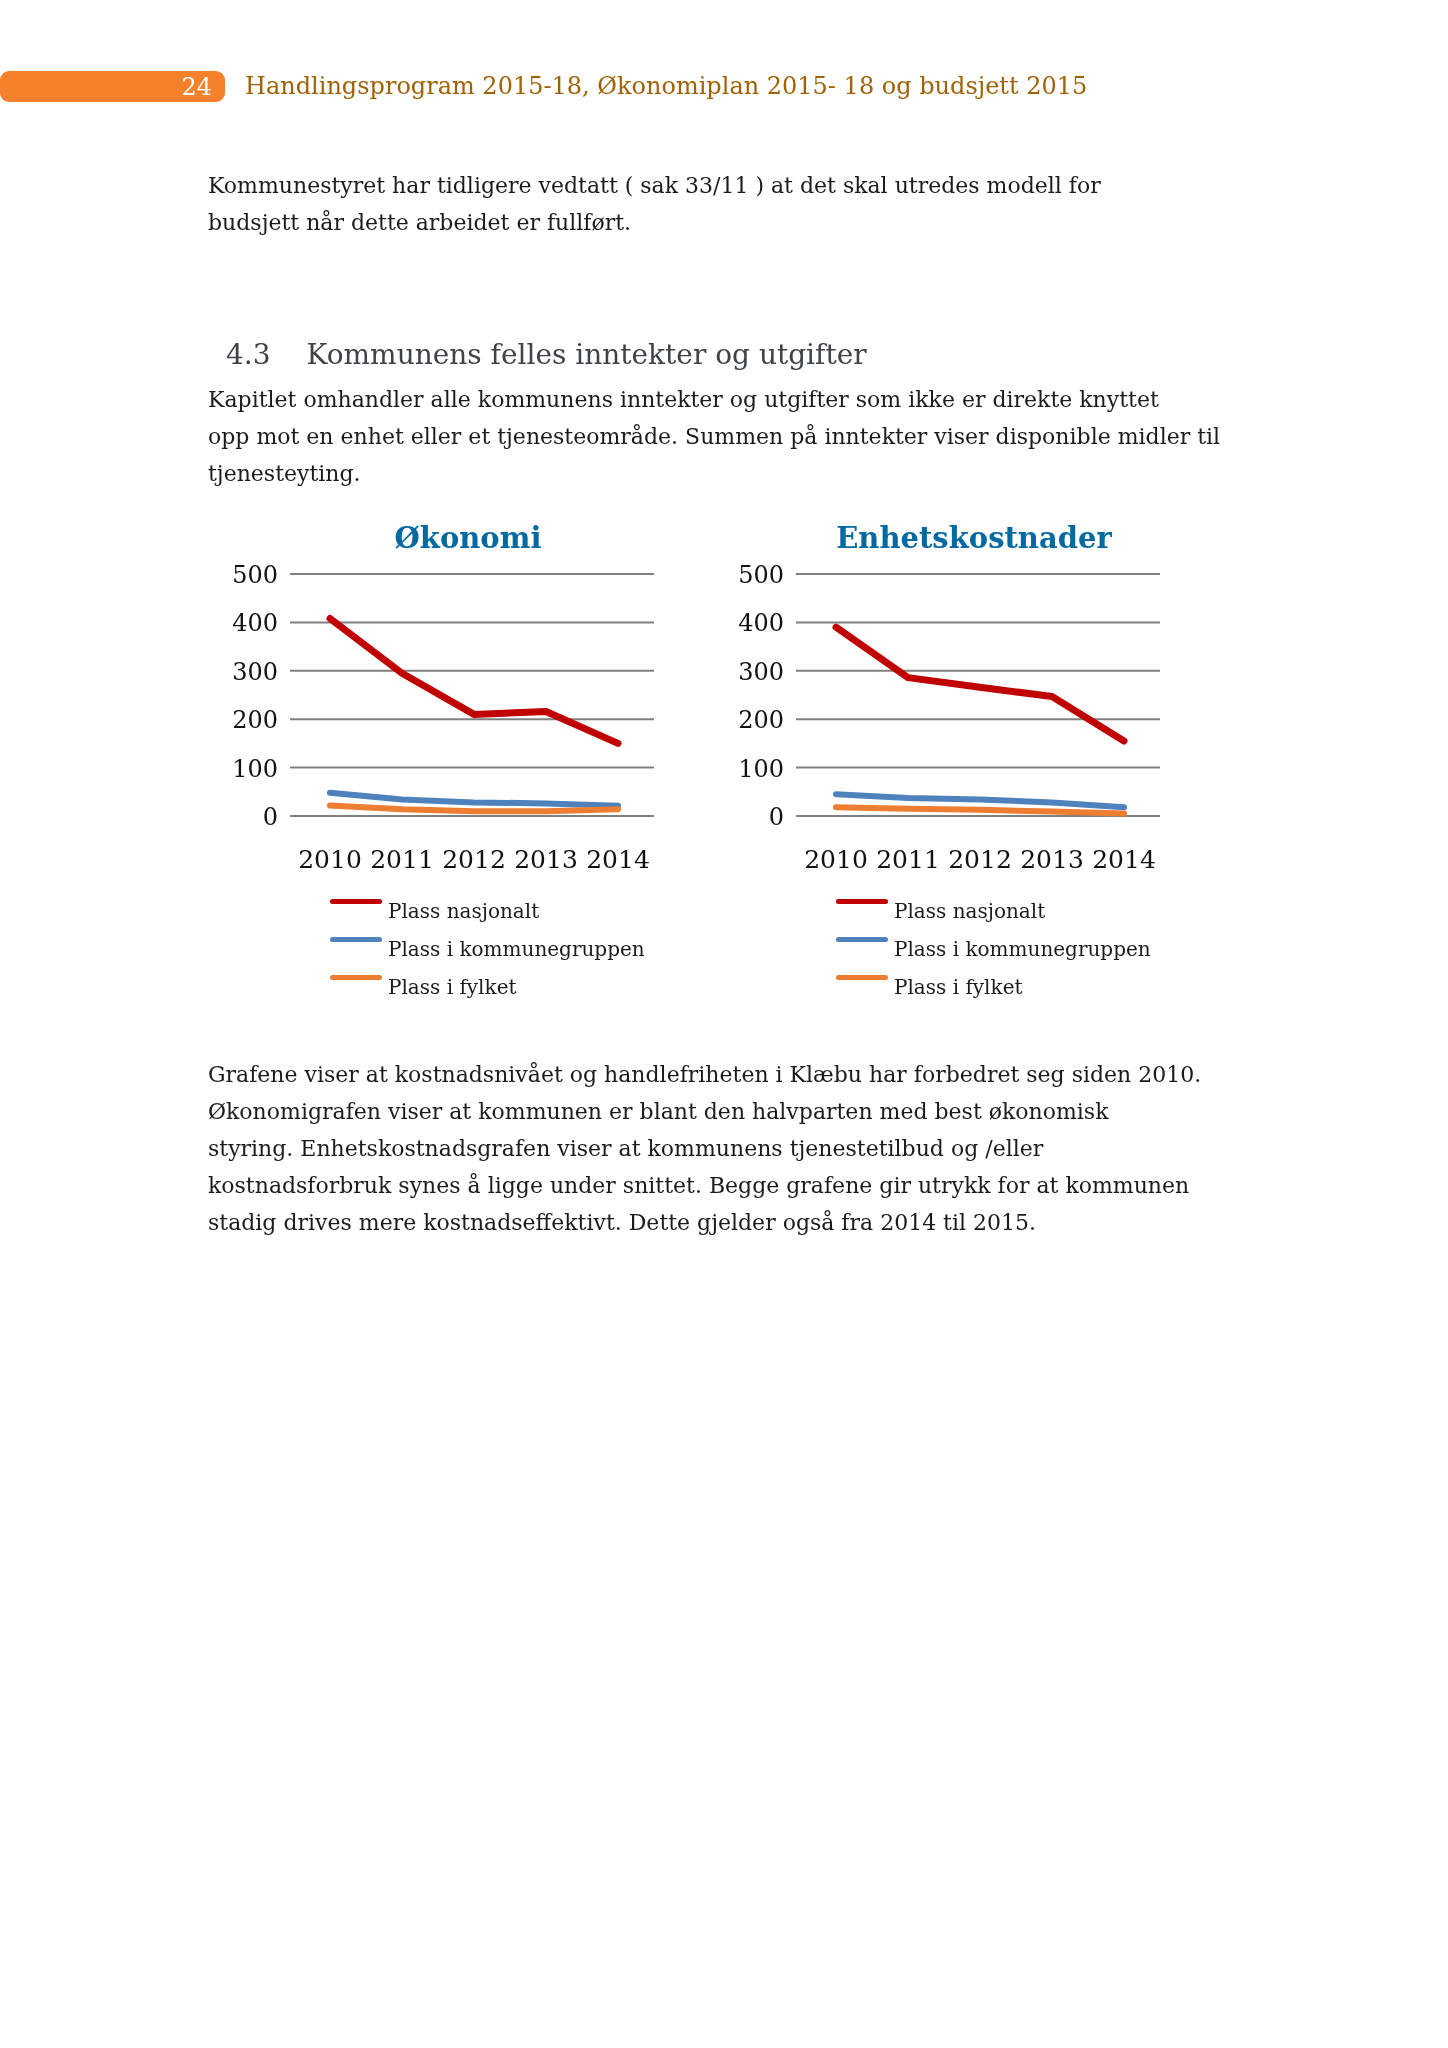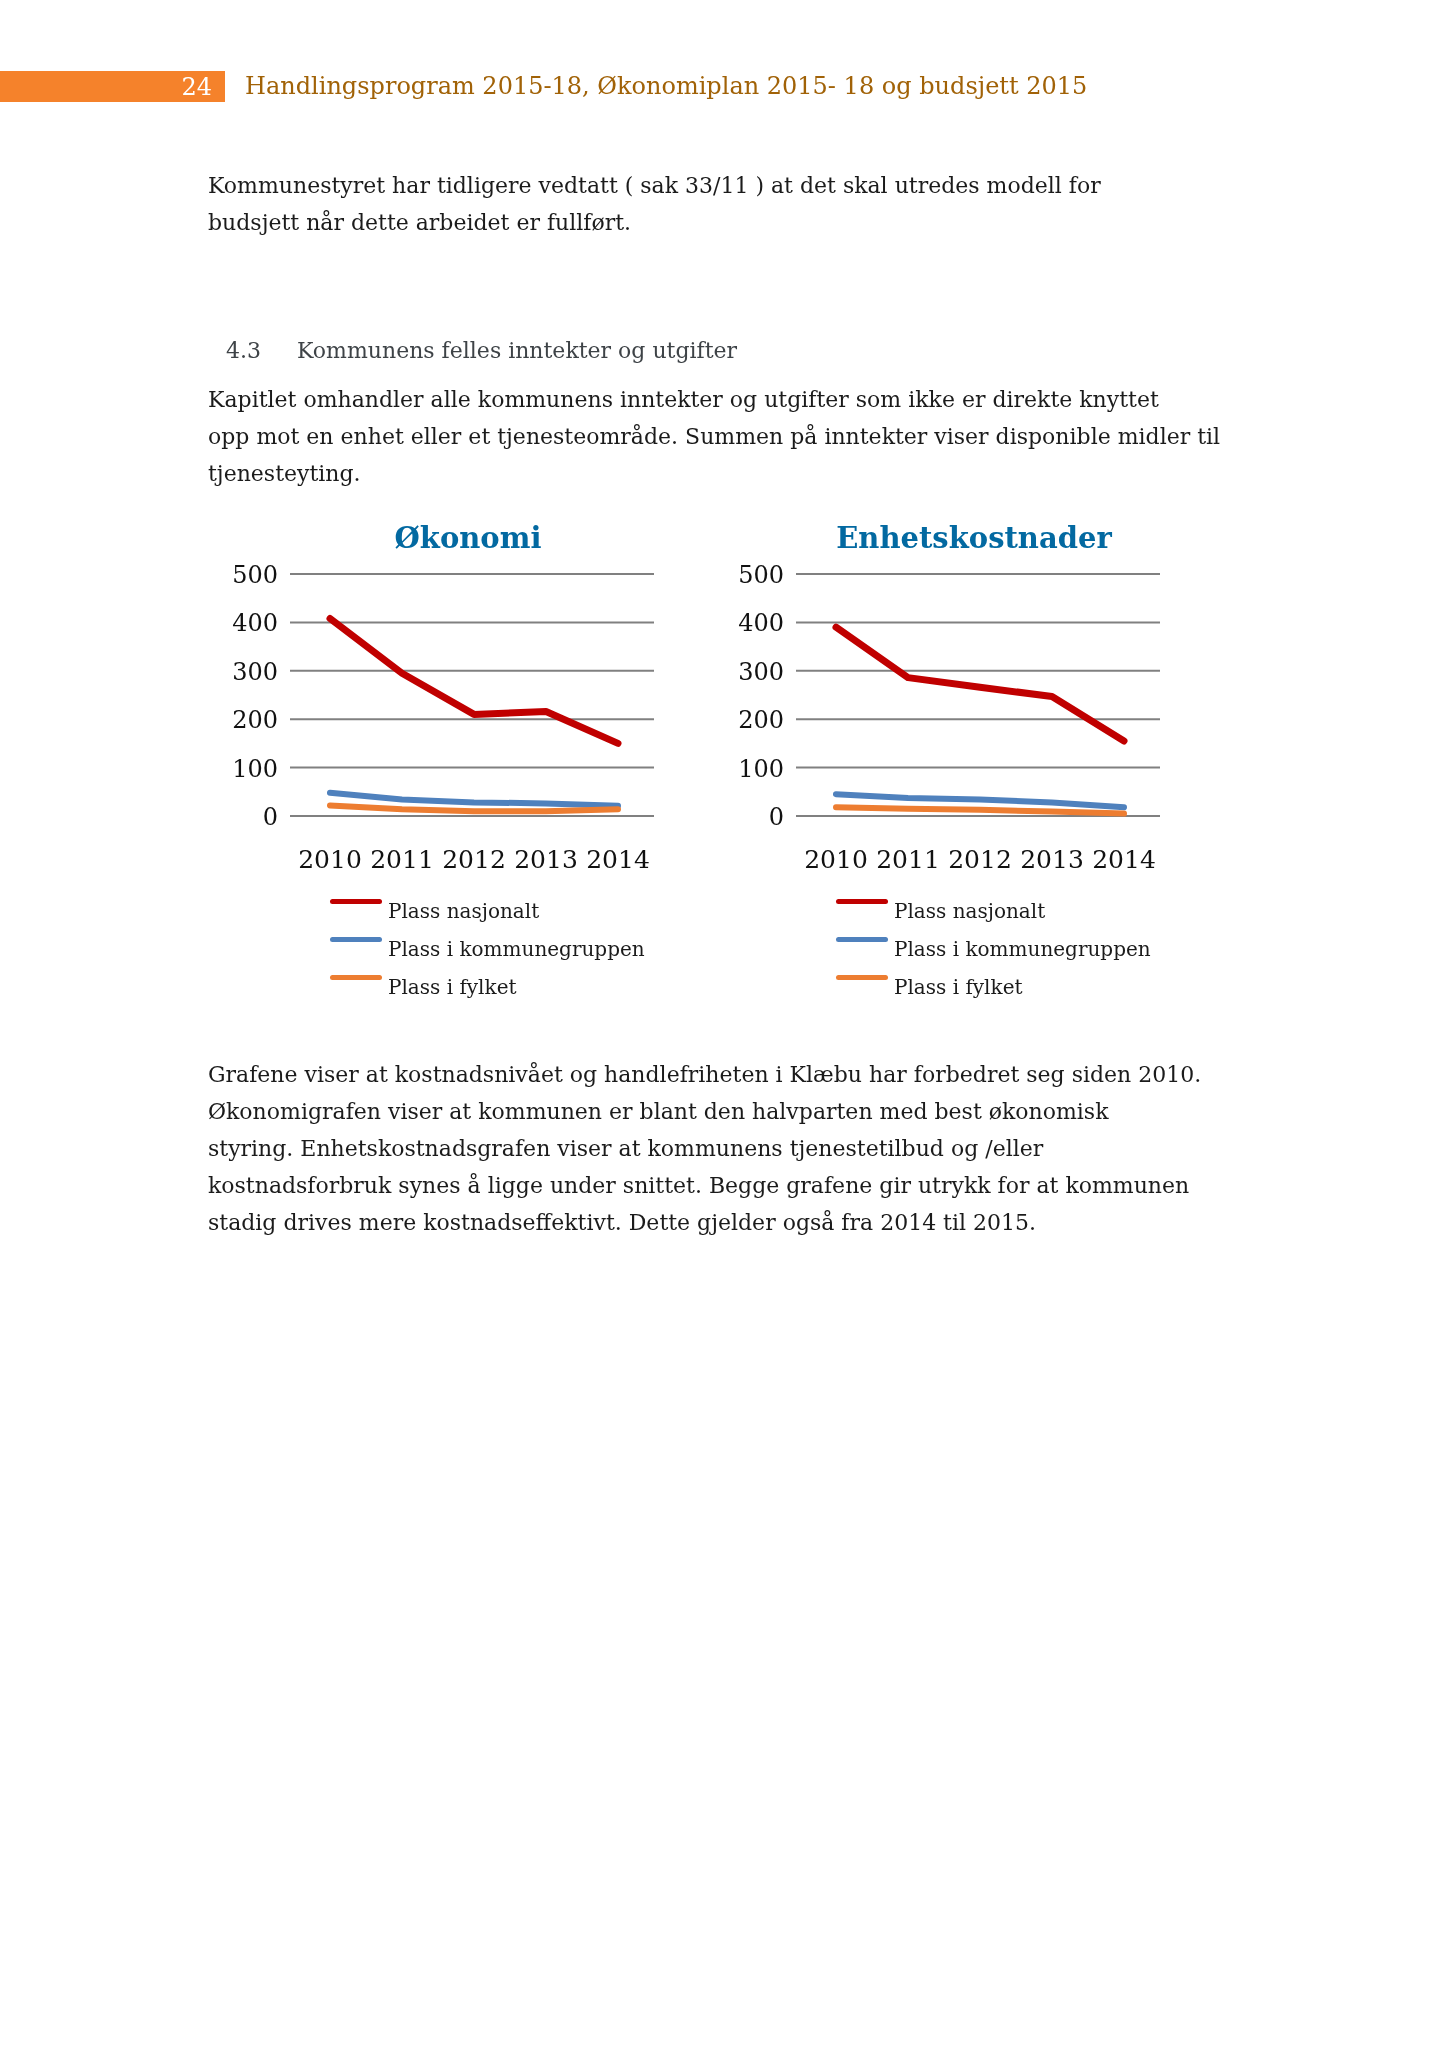--- a/index.html
+++ b/index.html
@@ -23,20 +23,21 @@
     width: 225px;
     height: 31px;
     background: #F5822B;
     color: #ffffff;
     display: flex;
     align-items: center;
     justify-content: flex-end;
     padding-right: 13px;
     box-sizing: border-box;
     font-size: 24px;
+    border-radius: 9px;
   }
   .header-title {
     position: absolute;
     top: 71px;
     left: 245px;
     height: 31px;
     line-height: 31px;
     font-size: 24px;
     color: #a16207;
     white-space: nowrap;
@@ -54,21 +55,21 @@
   #p1 { top: 167px; }
   #p2 { top: 381px; }
   #p3 { top: 1056px; }
   
   .section-heading {
     position: absolute;
     top: 338px;
     left: 226px;
     display: flex;
     gap: 36px;
-    font-size: 22px;
+    font-size: 28px;
     color: #3e4347;
     white-space: nowrap;
   }
   
   .charts-row {
     position: absolute;
     top: 518px;
     left: 226px;
     display: flex;
     gap: 22px;

